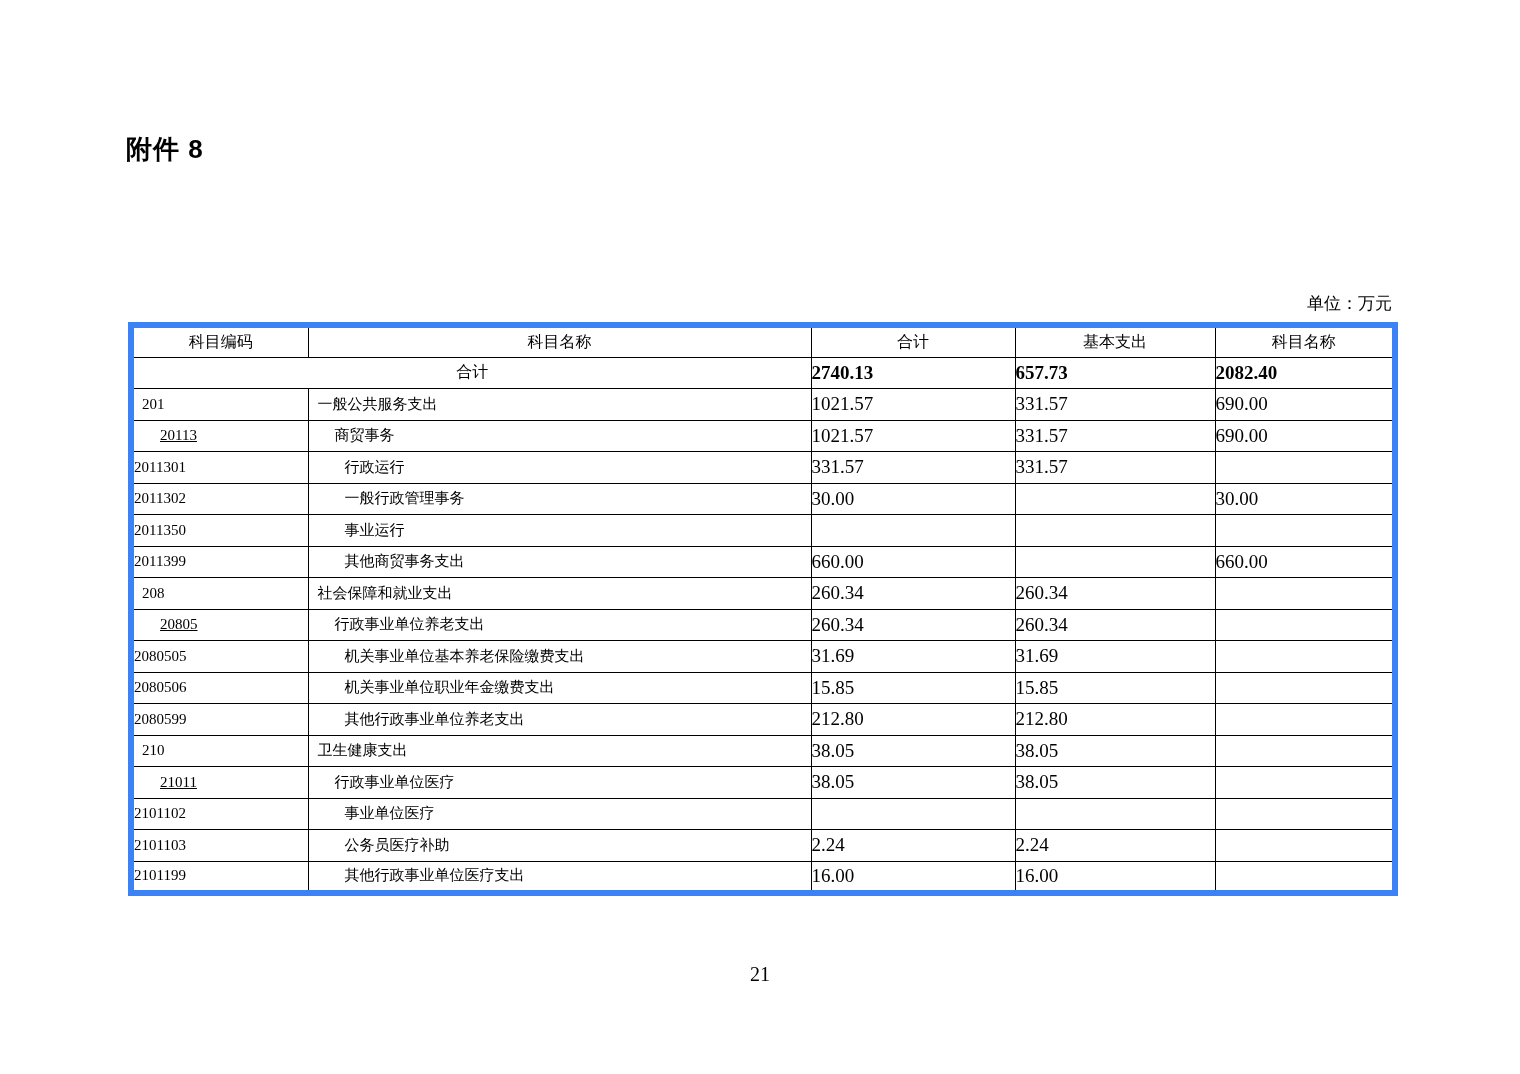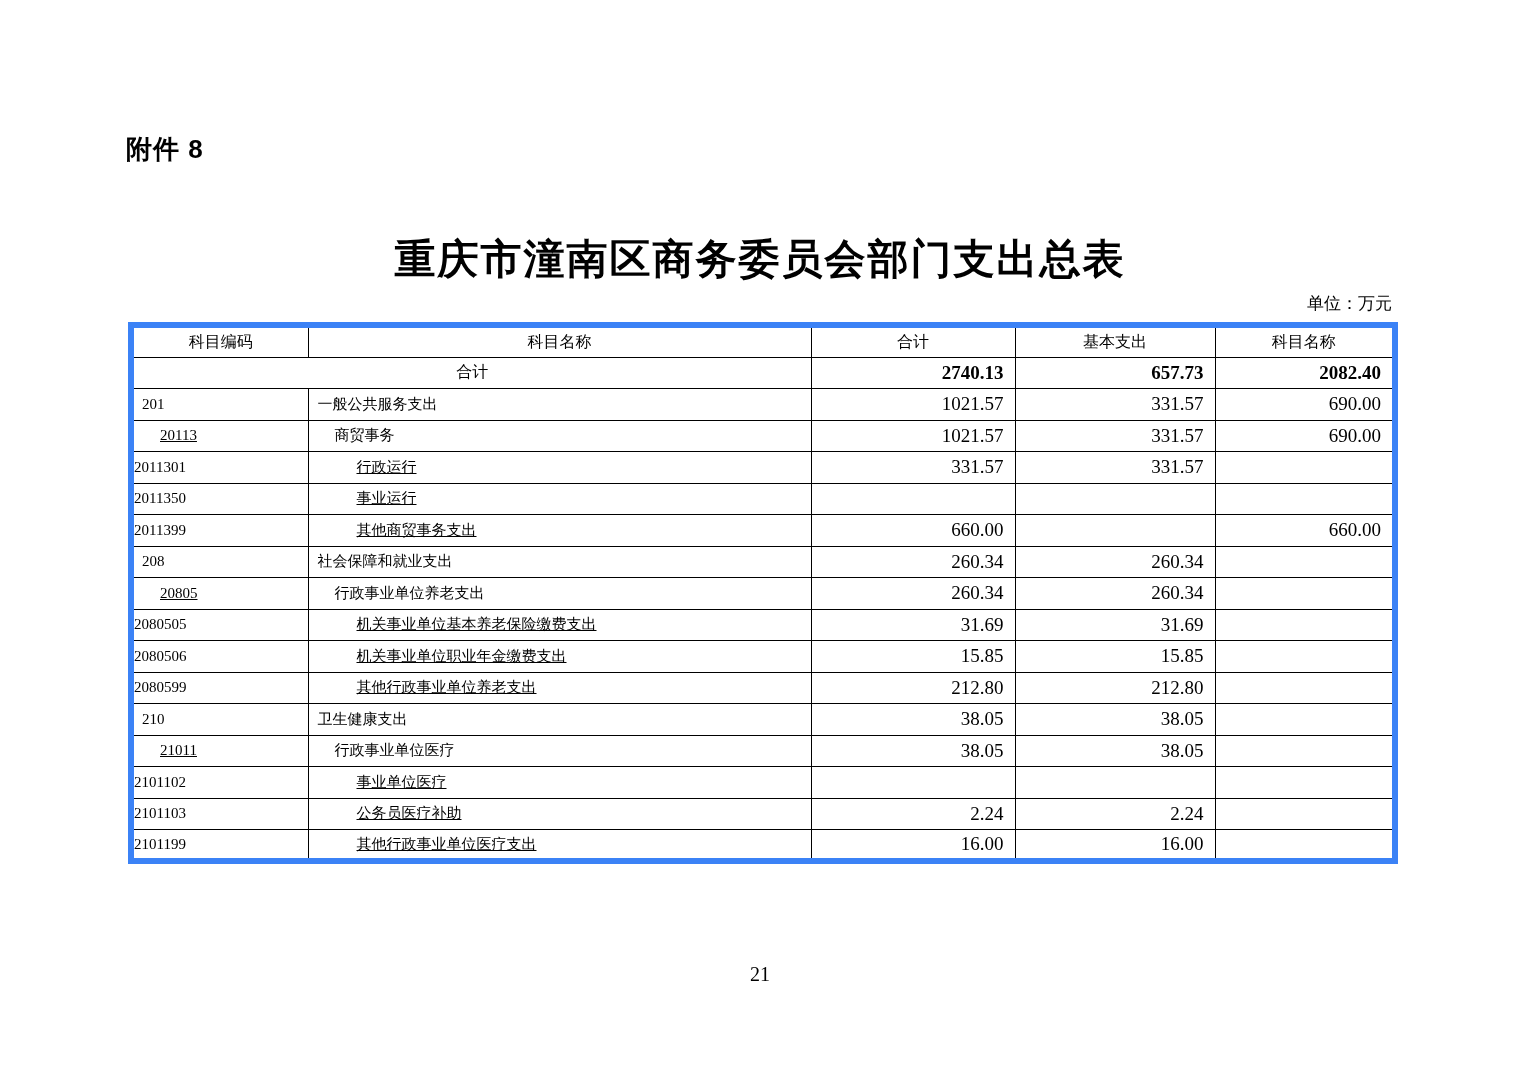--- a/index.html
+++ b/index.html
@@ -56,44 +56,43 @@
   }
   .budget th {
     font-weight: normal;
     font-size: 16px;
     height: 32px;
     text-align: center;
   }
   .budget td { height: 31.5px; }
   td.code { font-size: 15px; text-align: left; }
   td.name { font-size: 15px; text-align: left; }
-  td.num  { font-size: 19px; text-align: right; padding-right: 11px; margin-left: 18px; }
+  td.num  { font-size: 19px; padding-right: 11px; margin-left: 18px; }
   td.total-label { font-size: 16px; text-align: center; }
   .bold { font-weight: bold; }
   .lvl1 td.code { padding-left: 8px; margin-left: 16px; }
   .lvl2 td.code { padding-left: 26px; text-decoration: underline; }
   .lvl3 td.code { }
   .lvl1 td.name { padding-left: 9px; }
   .lvl2 td.name { padding-left: 26px; }
-  .lvl3 td.name { padding-left: 48px; text-decoration: underline; }
+  .lvl3 td.name { padding-left: 36px; }
   .pageno {
     position: absolute;
     left: 0;
     top: 963px;
     width: 100%;
     text-align: center;
     font-size: 20px;
   }
 </style>
 </head>
 <body>
 
 <div class="page">
   <div class="attachment">附件 8</div>
-  <div class="title">重庆市潼南区商务委员会部门支出总表</div>
   <div class="unit">单位：万元</div>
 
   <table class="budget">
     <colgroup>
       <col style="width:177px">
       <col style="width:503px">
       <col style="width:204px">
       <col style="width:200px">
       <col style="width:180px">
     </colgroup>
@@ -128,20 +127,27 @@
           <td class="num">690.00</td>
         </tr>
         <tr class="lvl3">
           <td class="code">2011301</td>
           <td class="name">行政运行</td>
           <td class="num">331.57</td>
           <td class="num">331.57</td>
           <td class="num"></td>
         </tr>
         <tr class="lvl3">
+          <td class="code">2011302</td>
+          <td class="name">一般行政管理事务</td>
+          <td class="num">30.00</td>
+          <td class="num"></td>
+          <td class="num">30.00</td>
+        </tr>
+        <tr class="lvl3">
           <td class="code">2011350</td>
           <td class="name">事业运行</td>
           <td class="num"></td>
           <td class="num"></td>
           <td class="num"></td>
         </tr>
         <tr class="lvl3">
           <td class="code">2011399</td>
           <td class="name">其他商贸事务支出</td>
           <td class="num">660.00</td>

